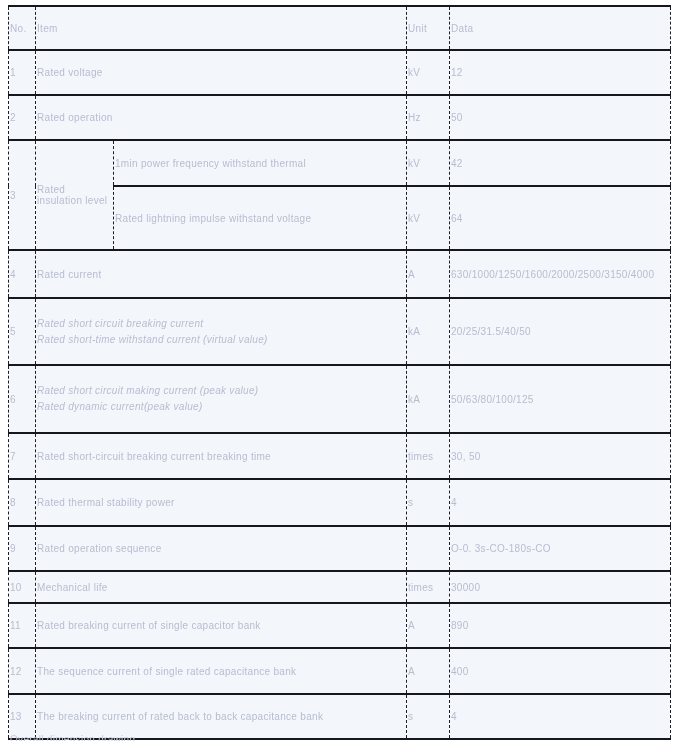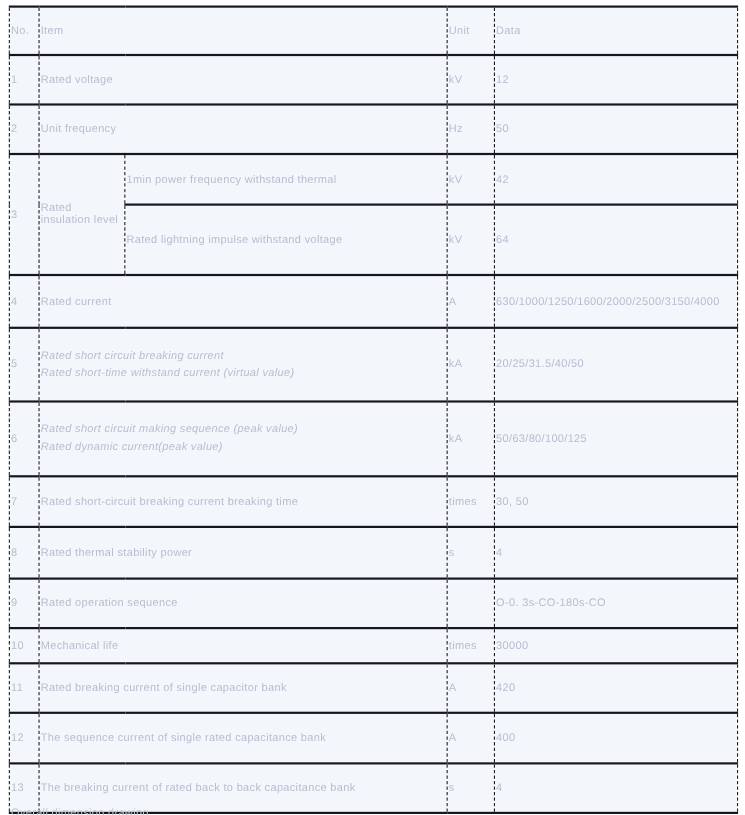--- a/index.html
+++ b/index.html
@@ -70,21 +70,21 @@
 
     <tr style="height:45px">
       <td>1</td>
       <td colspan="2">Rated voltage</td>
       <td>kV</td>
       <td class="data-cell">12</td>
     </tr>
 
     <tr style="height:45px">
       <td>2</td>
-      <td colspan="2">Unit frequency</td>
+      <td colspan="2">Rated operation</td>
       <td>Hz</td>
       <td class="data-cell">50</td>
     </tr>
 
     <tr style="height:46px">
       <td rowspan="2">3</td>
       <td rowspan="2">Rated insulation level</td>
       <td>1min power frequency withstand thermal</td>
       <td>kV</td>
       <td class="data-cell">42</td>
@@ -108,21 +108,21 @@
         <div class="line">Rated short circuit breaking current</div>
         <div class="line">Rated short-time withstand current (virtual value)</div>
       </td>
       <td>kA</td>
       <td class="data-cell">20/25/31.5/40/50</td>
     </tr>
 
     <tr style="height:68px">
       <td>6</td>
       <td colspan="2">
-        <div class="line">Rated short circuit making sequence (peak value)</div>
+        <div class="line">Rated short circuit making current (peak value)</div>
         <div class="line">Rated dynamic current(peak value)</div>
       </td>
       <td>kA</td>
       <td class="data-cell">50/63/80/100/125</td>
     </tr>
 
     <tr style="height:46px">
       <td>7</td>
       <td colspan="2">Rated short-circuit breaking current breaking time</td>
       <td>times</td>
@@ -147,21 +147,21 @@
       <td>10</td>
       <td colspan="2">Mechanical life</td>
       <td>times</td>
       <td class="data-cell">30000</td>
     </tr>
 
     <tr style="height:45px">
       <td>11</td>
       <td colspan="2">Rated breaking current of single capacitor bank</td>
       <td>A</td>
-      <td class="data-cell">420</td>
+      <td class="data-cell">890</td>
     </tr>
 
     <tr style="height:46px">
       <td>12</td>
       <td colspan="2">The sequence current of single rated capacitance bank</td>
       <td>A</td>
       <td class="data-cell">400</td>
     </tr>
 
     <tr style="height:45px">

